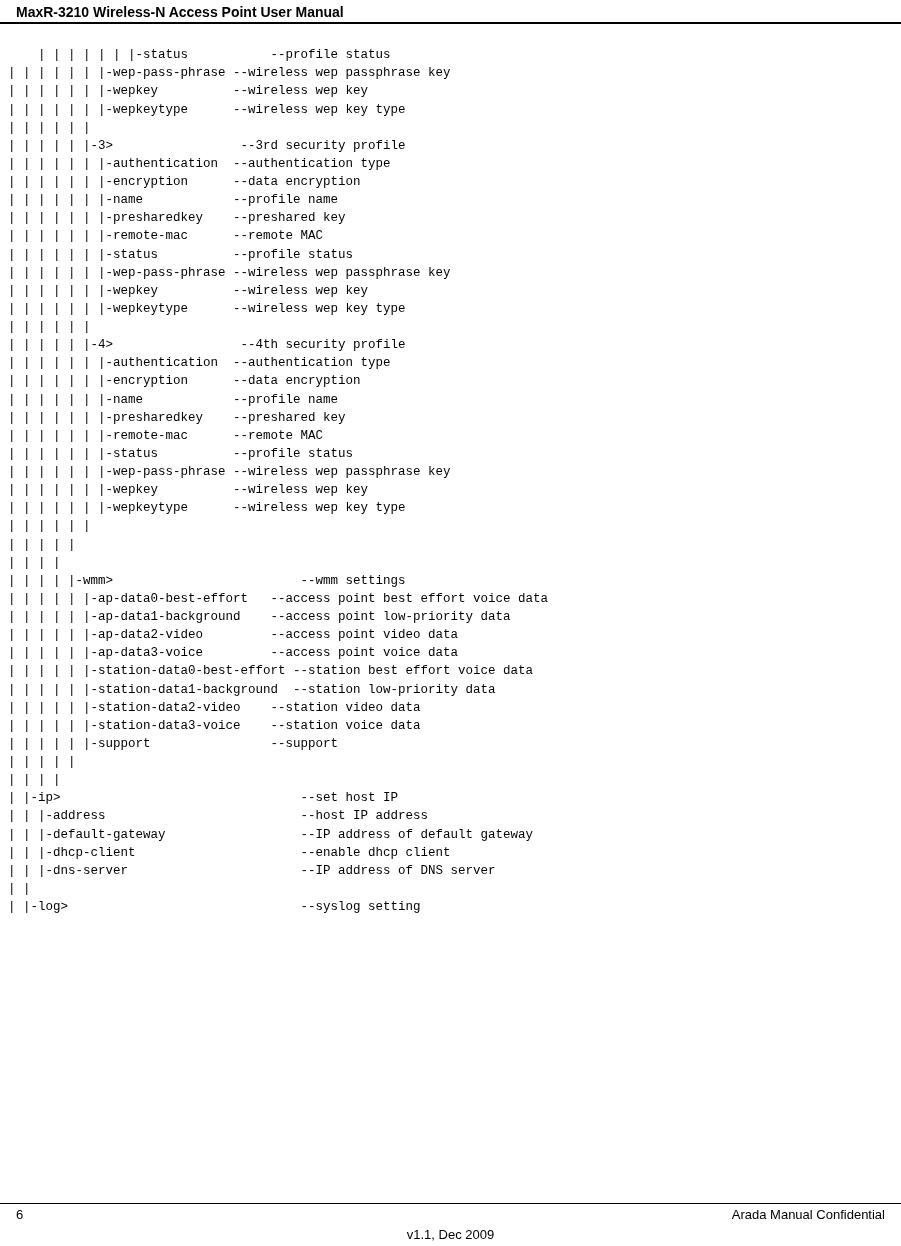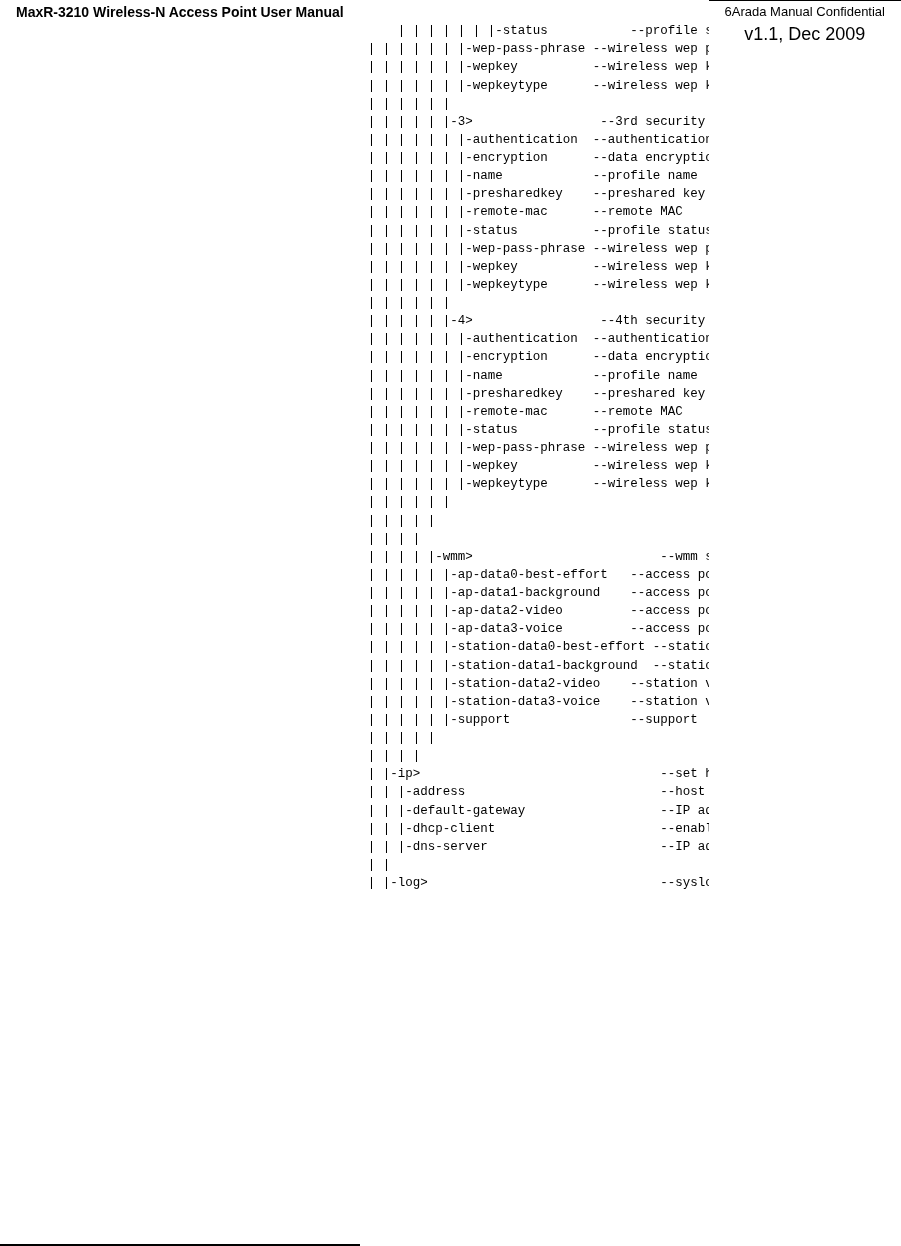--- a/index.html
+++ b/index.html
@@ -12,20 +12,21 @@
       font-family: 'Courier New', Courier, monospace;
       font-size: 13px;
       color: #000000;
       width: 901px;
       min-height: 1246px;
     }
     .page-container {
       width: 901px;
       min-height: 1246px;
       display: flex;
+      flex-direction: column;
     }
     .header {
       border-bottom: 2px solid #000000;
       padding: 4px 16px 2px 16px;
       font-size: 14px;
       font-weight: bold;
       font-family: Arial, sans-serif;
     }
     .content {
       flex: 1;
@@ -44,21 +45,21 @@
     .footer-row1 {
       display: flex;
       justify-content: space-between;
       padding: 3px 16px;
       font-size: 13px;
       font-family: Arial, sans-serif;
     }
     .footer-row2 {
       text-align: center;
       padding: 2px 0 4px 0;
-      font-size: 18px;
+      font-size: 13px;
       font-family: Arial, sans-serif;
     }
   </style>
 </head>
 <body>
 
 <div class="page-container">
   <div class="header">
     <span>MaxR-3210 Wireless-N Access Point User Manual</span>
   </div>

